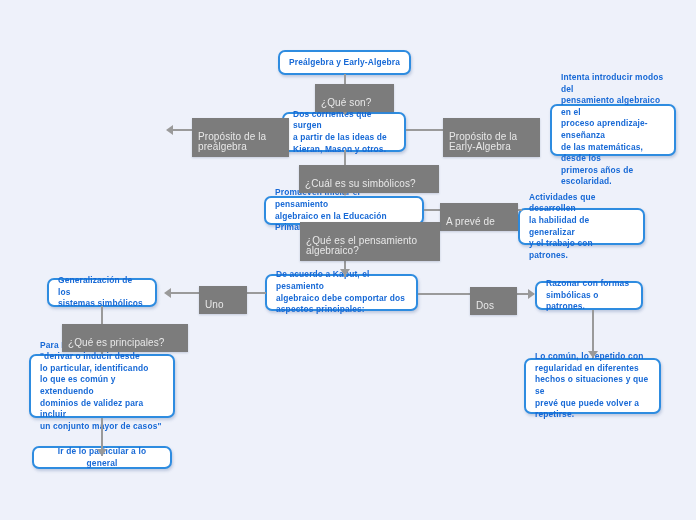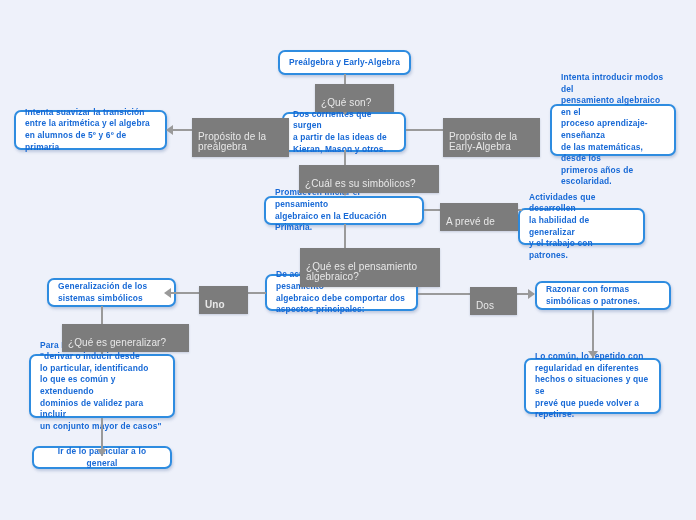--- a/index.html
+++ b/index.html
@@ -126,25 +126,20 @@
   <div class="node center" style="left:278px; top:50px; width:133px; height:25px;">
     <span>Preálgebra y Early-Algebra</span>
   </div>
 
   <div class="node" style="left:282px; top:112px; width:124px; height:40px;">
     <span>Dos corrientes que surgen
 a partir de las ideas de
 Kieran, Mason y otros.</span>
   </div>
 
-  <div class="node" style="left:14px; top:110px; width:153px; height:40px;">
-    <span>Intenta suavizar la transición
-entre la aritmética y el algebra
-en alumnos de 5º y 6º de primaria</span>
-  </div>
 
   <div class="node" style="left:538px; top:104px; width:126px; height:52px;margin-left:12px;">
     <span>Intenta introducir modos del
 pensamiento algebraico en el
 proceso aprendizaje-enseñanza
 de las matemáticas, desde los
 primeros años de escolaridad.</span>
   </div>
 
   <div class="node" style="left:264px; top:196px; width:160px; height:29px;">
@@ -157,26 +152,26 @@
 la habilidad de generalizar
 y el trabajo con patrones.</span>
   </div>
 
   <div class="node" style="left:265px; top:274px; width:153px; height:37px;">
     <span>De acuerdo a Kaput, el pesamiento
 algebraico debe comportar dos
 aspectos principales:</span>
   </div>
 
-  <div class="node" style="left:47px; top:278px; width:129px; height:29px;">
+  <div class="node" style="left:47px; top:278px; width:110px; height:29px;">
     <span>Generalización de los
 sistemas simbólicos</span>
   </div>
 
-  <div class="node" style="left:535px; top:281px; width:136px; height:29px;">
+  <div class="node" style="left:535px; top:281px; width:108px; height:29px;">
     <span>Razonar con formas
 simbólicas o patrones.</span>
   </div>
 
   <div class="node" style="left:29px; top:354px; width:146px; height:64px;">
     <span>Para Dreyfus (1991) es
 "derivar o inducir desde
 lo particular, identificando
 lo que es común y extenduendo
 dominios de validez para incluir
@@ -210,31 +205,31 @@
   </div>
 
   <div class="chip" style="left:299px; top:165px;">
     <span>¿Cuál es su simbólicos?</span>
   </div>
 
   <div class="chip" style="left:440px; top:203px;">
     <span>A prevé de</span>
   </div>
 
-  <div class="chip" style="left:300px; top:248px;">
+  <div class="chip" style="left:300px; top:222px;">
     <span>¿Qué es el pensamiento
 algebraico?</span>
   </div>
 
-  <div class="chip" style="left:199px; top:286px;font-weight:bold;">
+  <div class="chip" style="left:199px; top:286px;">
     <span>Uno</span>
   </div>
 
   <div class="chip" style="left:470px; top:287px;">
     <span>Dos</span>
   </div>
 
   <div class="chip" style="left:62px; top:324px;">
-    <span>¿Qué es generalizar?</span>
+    <span>¿Qué es principales?</span>
   </div>
 
 
 </div>
 
 </body></html>

